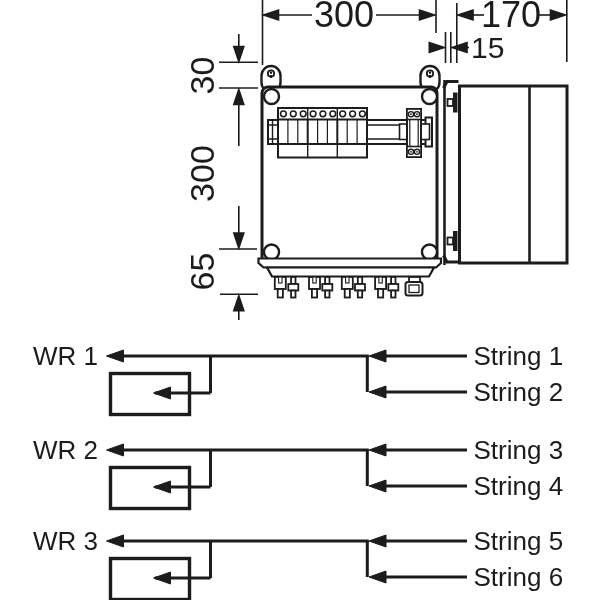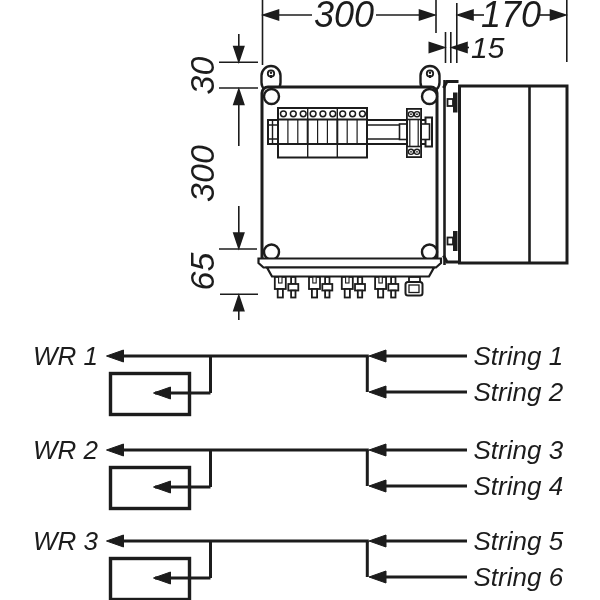--- a/index.html
+++ b/index.html
@@ -2,21 +2,20 @@
 <html style="--ink: #1c1c1c; --bg: #ffffff;"><head>
 <meta charset="utf-8">
 <style>
   html,body{margin:0;padding:0;background:#fff;}
   .canvas{
     position:relative;
     width:600px;height:600px;
     background:var(--bg,#ffffff);
     font-family:"Liberation Sans", sans-serif;
     overflow:hidden;
-    font-style:italic;
   }
   svg{display:block;}
   svg text{
     fill:var(--ink,#1c1c1c);
     font-family:"Liberation Sans", sans-serif;
   }
   .dim-num{font-size:36px;}
   .dim-num-sm{font-size:30px;}
   .dim-num-side{font-size:34px;}
   .schem-label{font-size:26px;}

